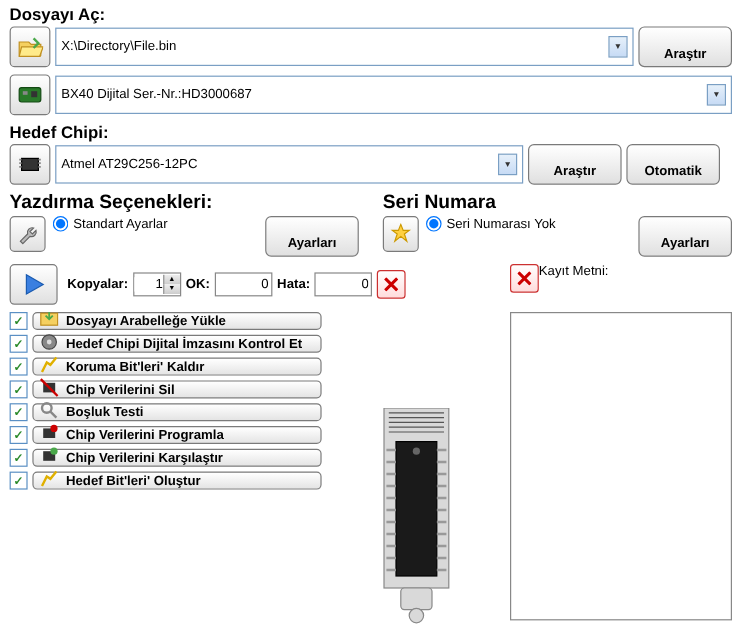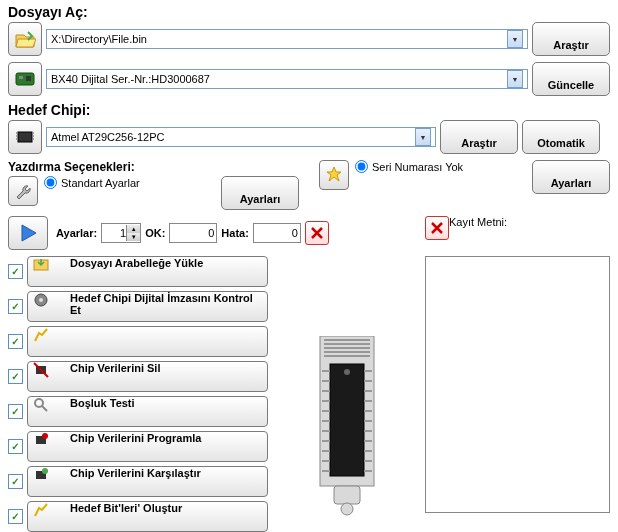--- a/index.html
+++ b/index.html
@@ -1,44 +1,44 @@
 <!DOCTYPE html>
 <html><head>
 <meta charset="utf-8">
 <style>
 body{margin:0;font-family:Arial,sans-serif;font-size:11px;background:#fff;width:618px}
 .section{padding:4px 8px 2px}
 .section-title{font-size:14px;font-weight:bold;margin-bottom:2px}
 .row{display:flex;align-items:center;gap:4px}
 .icon-btn{width:32px;height:32px;border:1px solid #7a7a7a;border-radius:4px;background:linear-gradient(#fff,#e0e0e0);display:flex;align-items:center;justify-content:center;cursor:pointer}
-.combo{flex:1;height:20px;border:1px solid #7a9fc4;background:#fff;display:flex;align-items:center;padding:0 4px;box-sizing:border-box;position:relative}
+.combo{flex:1;height:32px;border:1px solid #7a9fc4;background:#fff;display:flex;align-items:center;padding:0 4px;box-sizing:border-box;position:relative}
 .combo-text{flex:1;overflow:hidden;white-space:nowrap}
 .combo-arrow{width:14px;height:16px;background:linear-gradient(#e6f0fa,#c7dbf5);border:1px solid #7a9fc4;display:flex;align-items:center;justify-content:center;font-size:7px;color:#333}
 .btn{min-width:78px;height:22px;border:1px solid #7a7a7a;border-radius:5px;background:linear-gradient(#fff,#e0e0e0);font:bold 11px Arial;cursor:pointer;padding:16px 6px}
 .two-col{display:flex;gap:20px;padding:4px 8px}
 .col{flex:1}
-.opt-title{font-size:12px;font-weight:bold;margin-bottom:2px}
+.opt-title{font-size:16px;font-weight:bold;margin-bottom:2px}
 .opt-row{display:flex;align-items:flex-start;gap:6px}
 .radio-group{display:flex;flex-direction:row;gap:0}
 .radio-item{display:flex;align-items:center;gap:4px;font-size:11px}
 .radio-item input{margin:0}
 .play-btn{width:38px;height:32px;border:1px solid #7a7a7a;border-radius:4px;background:linear-gradient(#fff,#e0e0e0);display:flex;align-items:center;justify-content:center;cursor:pointer}
 .runbar-right{display:flex;align-items:center;gap:4px}
 .lbl{font-weight:bold;font-size:11px}
 .count-input{width:42px;height:18px;border:1px solid #888;text-align:right;font-size:11px;padding:0 2px}
 .spin{width:38px;height:18px;border:1px solid #888;display:flex;align-items:center;position:relative;background:#fff}
 .spin input{width:24px;border:0;text-align:right;font-size:11px;padding:0}
 .spin-arrows{width:14px;display:flex;flex-direction:column}
 .spin-arrows div{height:8px;border-left:1px solid #888;background:linear-gradient(#eee,#ccc);font-size:6px;display:flex;align-items:center;justify-content:center;cursor:pointer}
 .cancel-btn{width:22px;height:22px;border:1px solid #cc3030;border-radius:3px;background:linear-gradient(#fff,#ffdcdc);color:#cc0000;font-weight:bold;display:flex;align-items:center;justify-content:center;cursor:pointer}
 .main{display:flex;gap:8px;padding:0 8px 8px}
 .steps{display:flex;flex-direction:column;gap:4px;width:260px}
 .step{display:flex;align-items:center;gap:4px}
 .chk{width:13px;height:13px;border:1px solid #5a8fc4;background:#fff;display:flex;align-items:center;justify-content:center;font-size:10px;color:#2a8a2a;font-weight:bold}
-.step-btn{flex:1;height:31px;border:1px solid #7a7a7a;border-radius:4px;background:linear-gradient(#fff,#e4e4e4);display:flex;align-items:flex-start;gap:21px;padding:0 5px;cursor:pointer;font:bold 11px Arial;text-align:left}
+.step-btn{flex:1;height:15px;border:1px solid #7a7a7a;border-radius:4px;background:linear-gradient(#fff,#e4e4e4);display:flex;align-items:flex-end;gap:6px;padding:0 5px;cursor:pointer;font:bold 11px Arial;text-align:left}
 .step-icon{width:16px;height:16px;flex-shrink:0;display:flex;align-items:center;justify-content:center}
 .chip-vis{flex:1;display:flex;justify-content:center;align-items:flex-start;padding-top:80px}
 .log-header{display:flex;align-items:flex-start;gap:0;margin-bottom:4px}
 .logbox{border:1px solid #888;height:255px;background:#fff}
 svg{display:block}
 </style>
 </head>
 <body>
 
 <div class="section">
@@ -65,21 +65,20 @@
       <svg width="22" height="20">
           <rect x="2" y="4" width="18" height="12" rx="2" fill="#2a7a2a" stroke="#144a14"></rect>
           <rect x="5" y="7" width="4" height="3" fill="#888"></rect>
           <rect x="12" y="7" width="5" height="5" fill="#333"></rect>
         </svg>
     </div>
     <div class="combo">
       <span class="combo-text">BX40 Dijital Ser.-Nr.:HD3000687</span>
       <span class="combo-arrow">▼</span>
     </div>
-    <button class="btn">Güncelle</button>
   </div>
 </div>
 
 <div class="section">
   <div class="section-title">Hedef Chipi:</div>
   <div class="row">
     <div class="icon-btn">
       <svg width="22" height="20">
           <rect x="4" y="5" width="14" height="10" fill="#333" stroke="#000"></rect>
           <path d="M4 6h-2M4 9h-2M4 12h-2M18 6h2M18 9h2M18 12h2" stroke="#888" stroke-width="1.5"></path>
@@ -107,20 +106,21 @@
         <label class="radio-item">
             <input type="radio" name="po" checked="" style="">
             <span>Standart Ayarlar</span>
           </label>
       </div>
       <div style="flex:1"></div>
       <button class="btn">Ayarları</button>
     </div>
   </div>
   <div class="col">
+    <div class="opt-title">Seri Numara</div>
     <div class="opt-row">
       <div class="icon-btn" style="width:28px;height:28px">
         <svg width="18" height="18">
             <path d="M9 1l2 5h5l-4 3 2 6-5-4-5 4 2-6-4-3h5z" fill="#ffd040" stroke="#cc9900"></path>
           </svg>
       </div>
       <div class="radio-group">
         <label class="radio-item">
             <input type="radio" name="sn" checked="" style="">
             <span>Seri Numarası Yok</span>
@@ -133,21 +133,21 @@
 </div>
 
 <div style="display:flex;gap:8px;padding:2px 8px 6px">
   <div style="flex:1;display:flex;align-items:center;gap:8px">
     <div class="play-btn">
       <svg width="22" height="22">
           <path d="M5 3l14 8-14 8z" fill="#3a7fe0" stroke="#1a5bb0"></path>
         </svg>
     </div>
     <div class="runbar-right">
-      <span class="lbl">Ayarlar:</span>
+      <span class="lbl">Kopyalar:</span>
       <div class="spin">
         <input value="1" style="">
         <div class="spin-arrows">
             <div>▲</div>
             <div>▼</div>
           </div>
       </div>
       <span class="lbl">OK:</span>
       <input class="count-input" readonly="" value="0" style="">
       <span class="lbl">Hata:</span>
@@ -196,20 +196,21 @@
         </button>
       </div>
       <div class="step">
         <div class="chk">✓</div>
         <button class="step-btn">
           <span class="step-icon">
             <svg width="16" height="16">
               <path d="M2 14l4-8 3 2 5-6" fill="none" stroke="#e0b000" stroke-width="2"></path>
             </svg>
           </span>
+          <span>Koruma Bit'leri' Kaldır</span>
         </button>
       </div>
       <div class="step">
         <div class="chk">✓</div>
         <button class="step-btn">
           <span class="step-icon">
             <svg width="16" height="16">
               <rect x="3" y="4" width="10" height="8" fill="#333"></rect>
               <path d="M1 1l14 14" stroke="#cc0000" stroke-width="2"></path>
             </svg>

